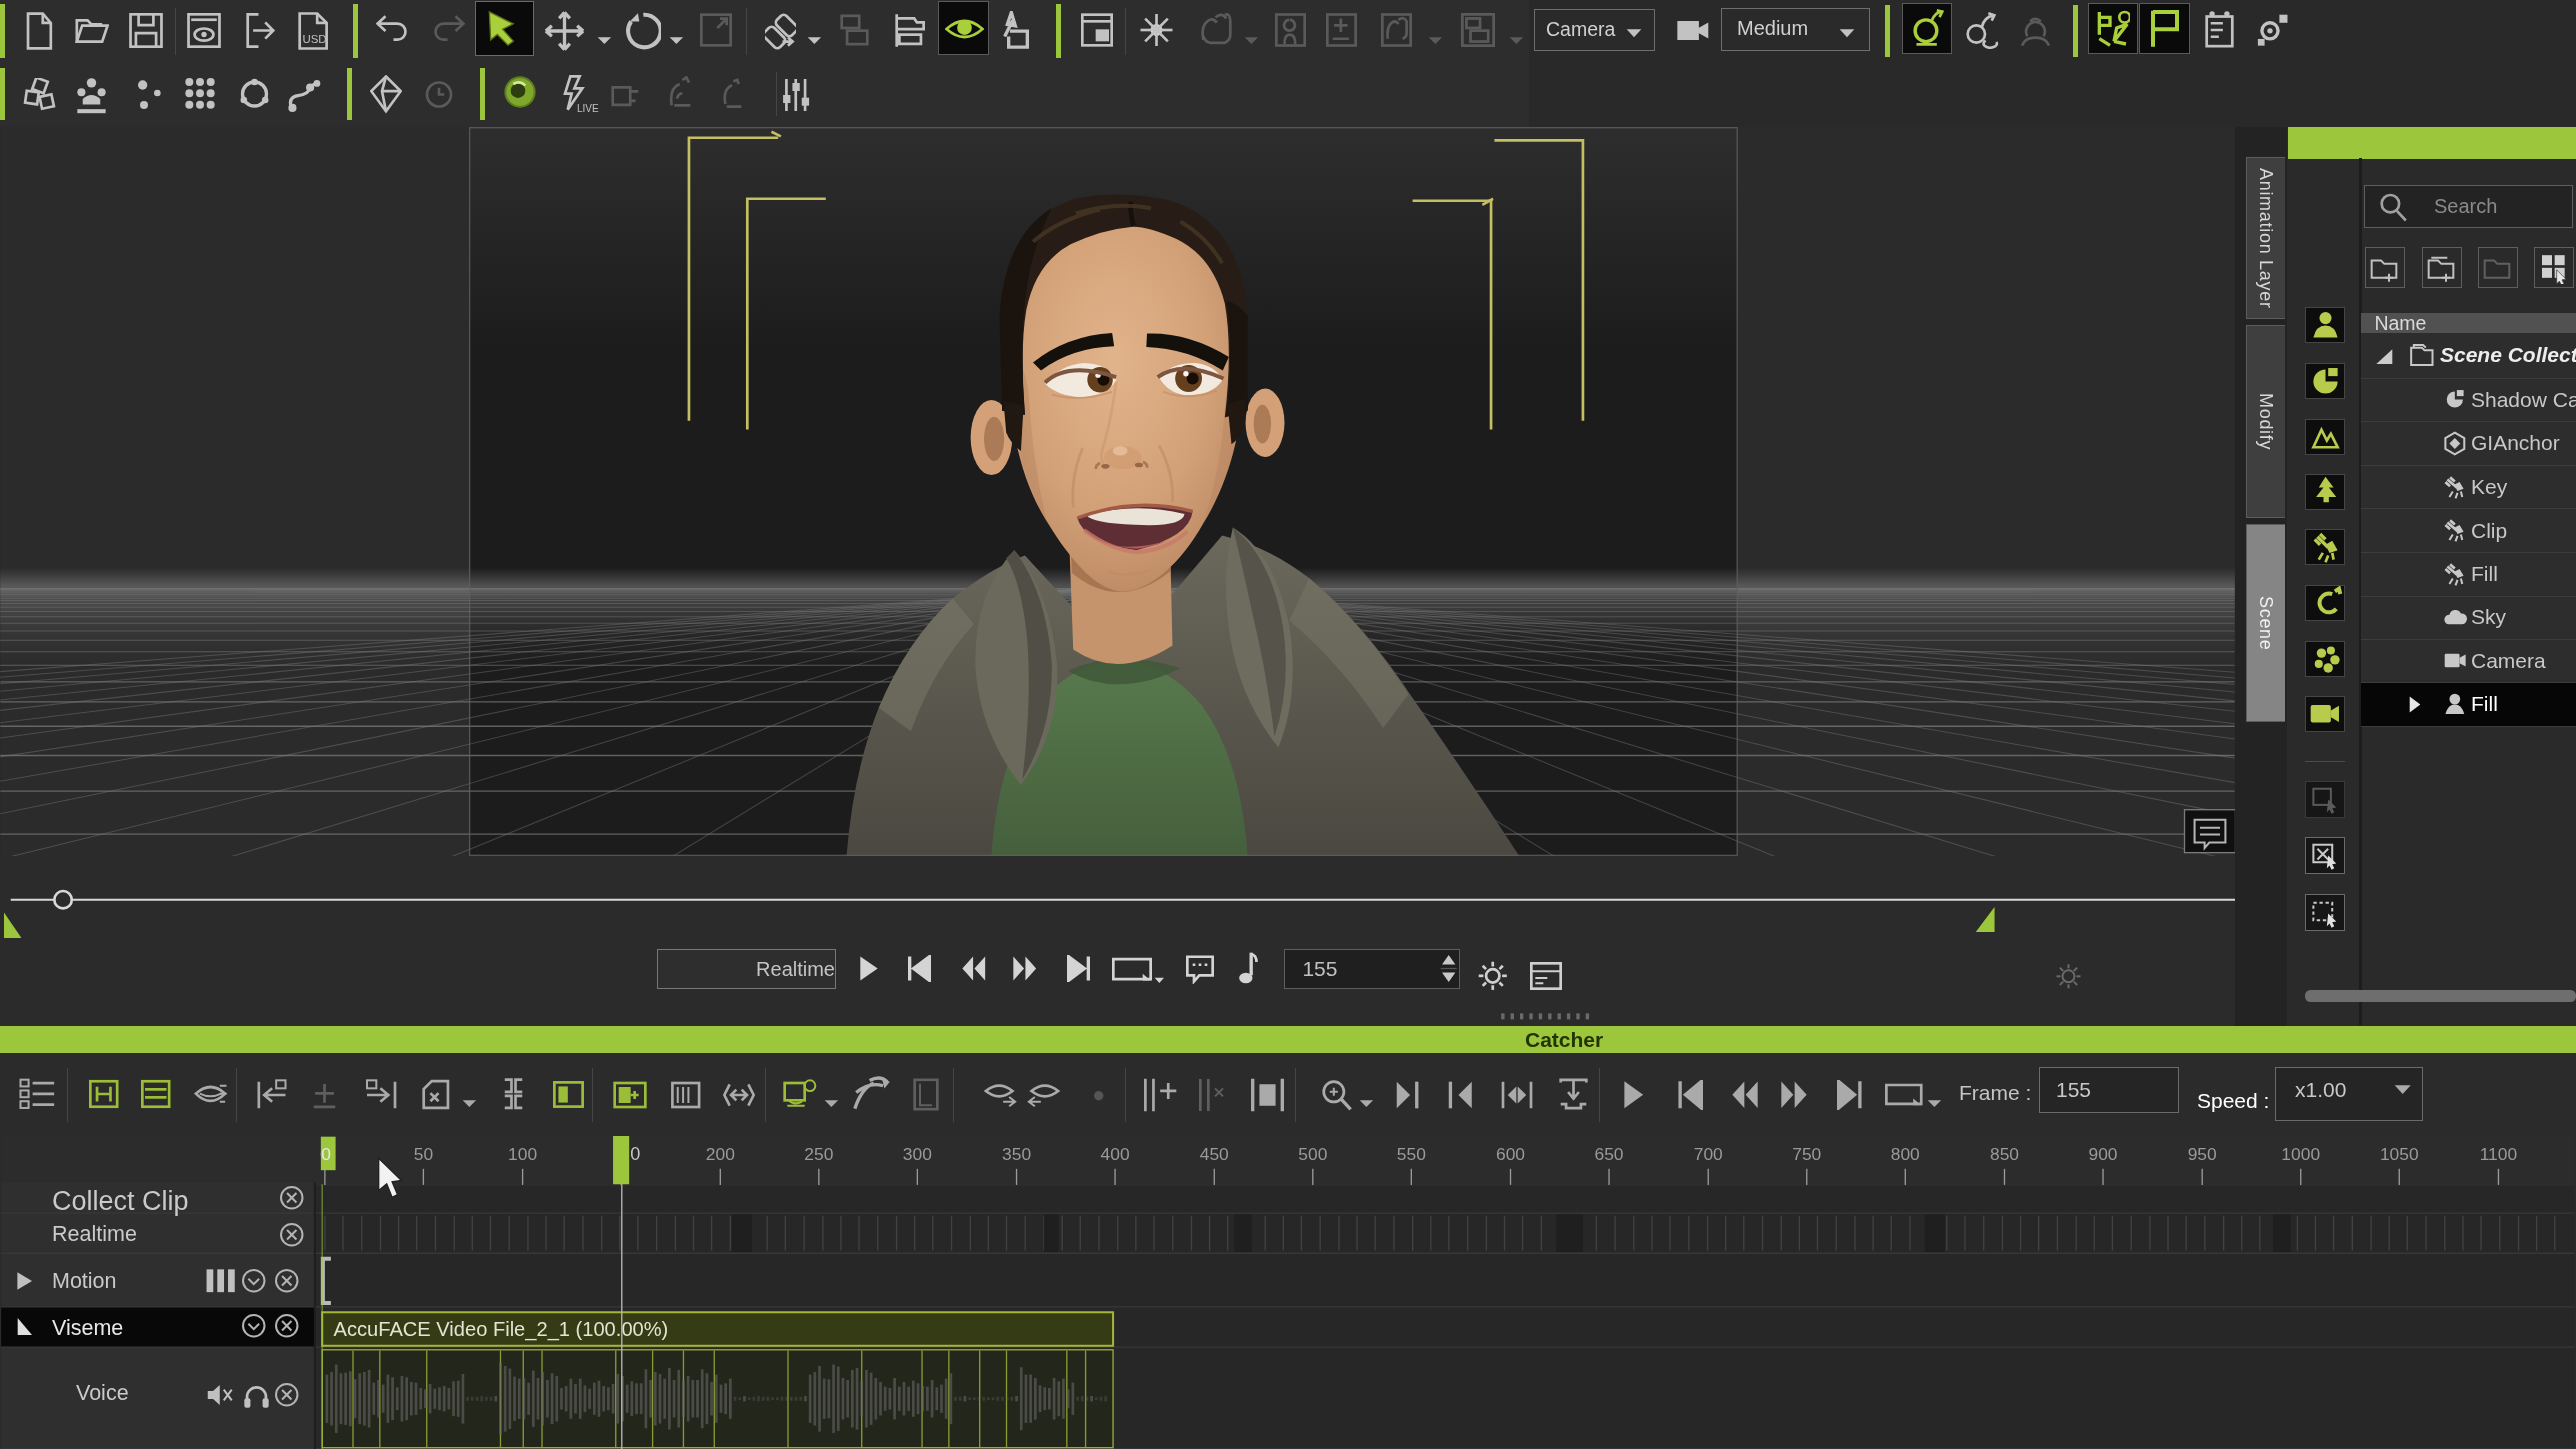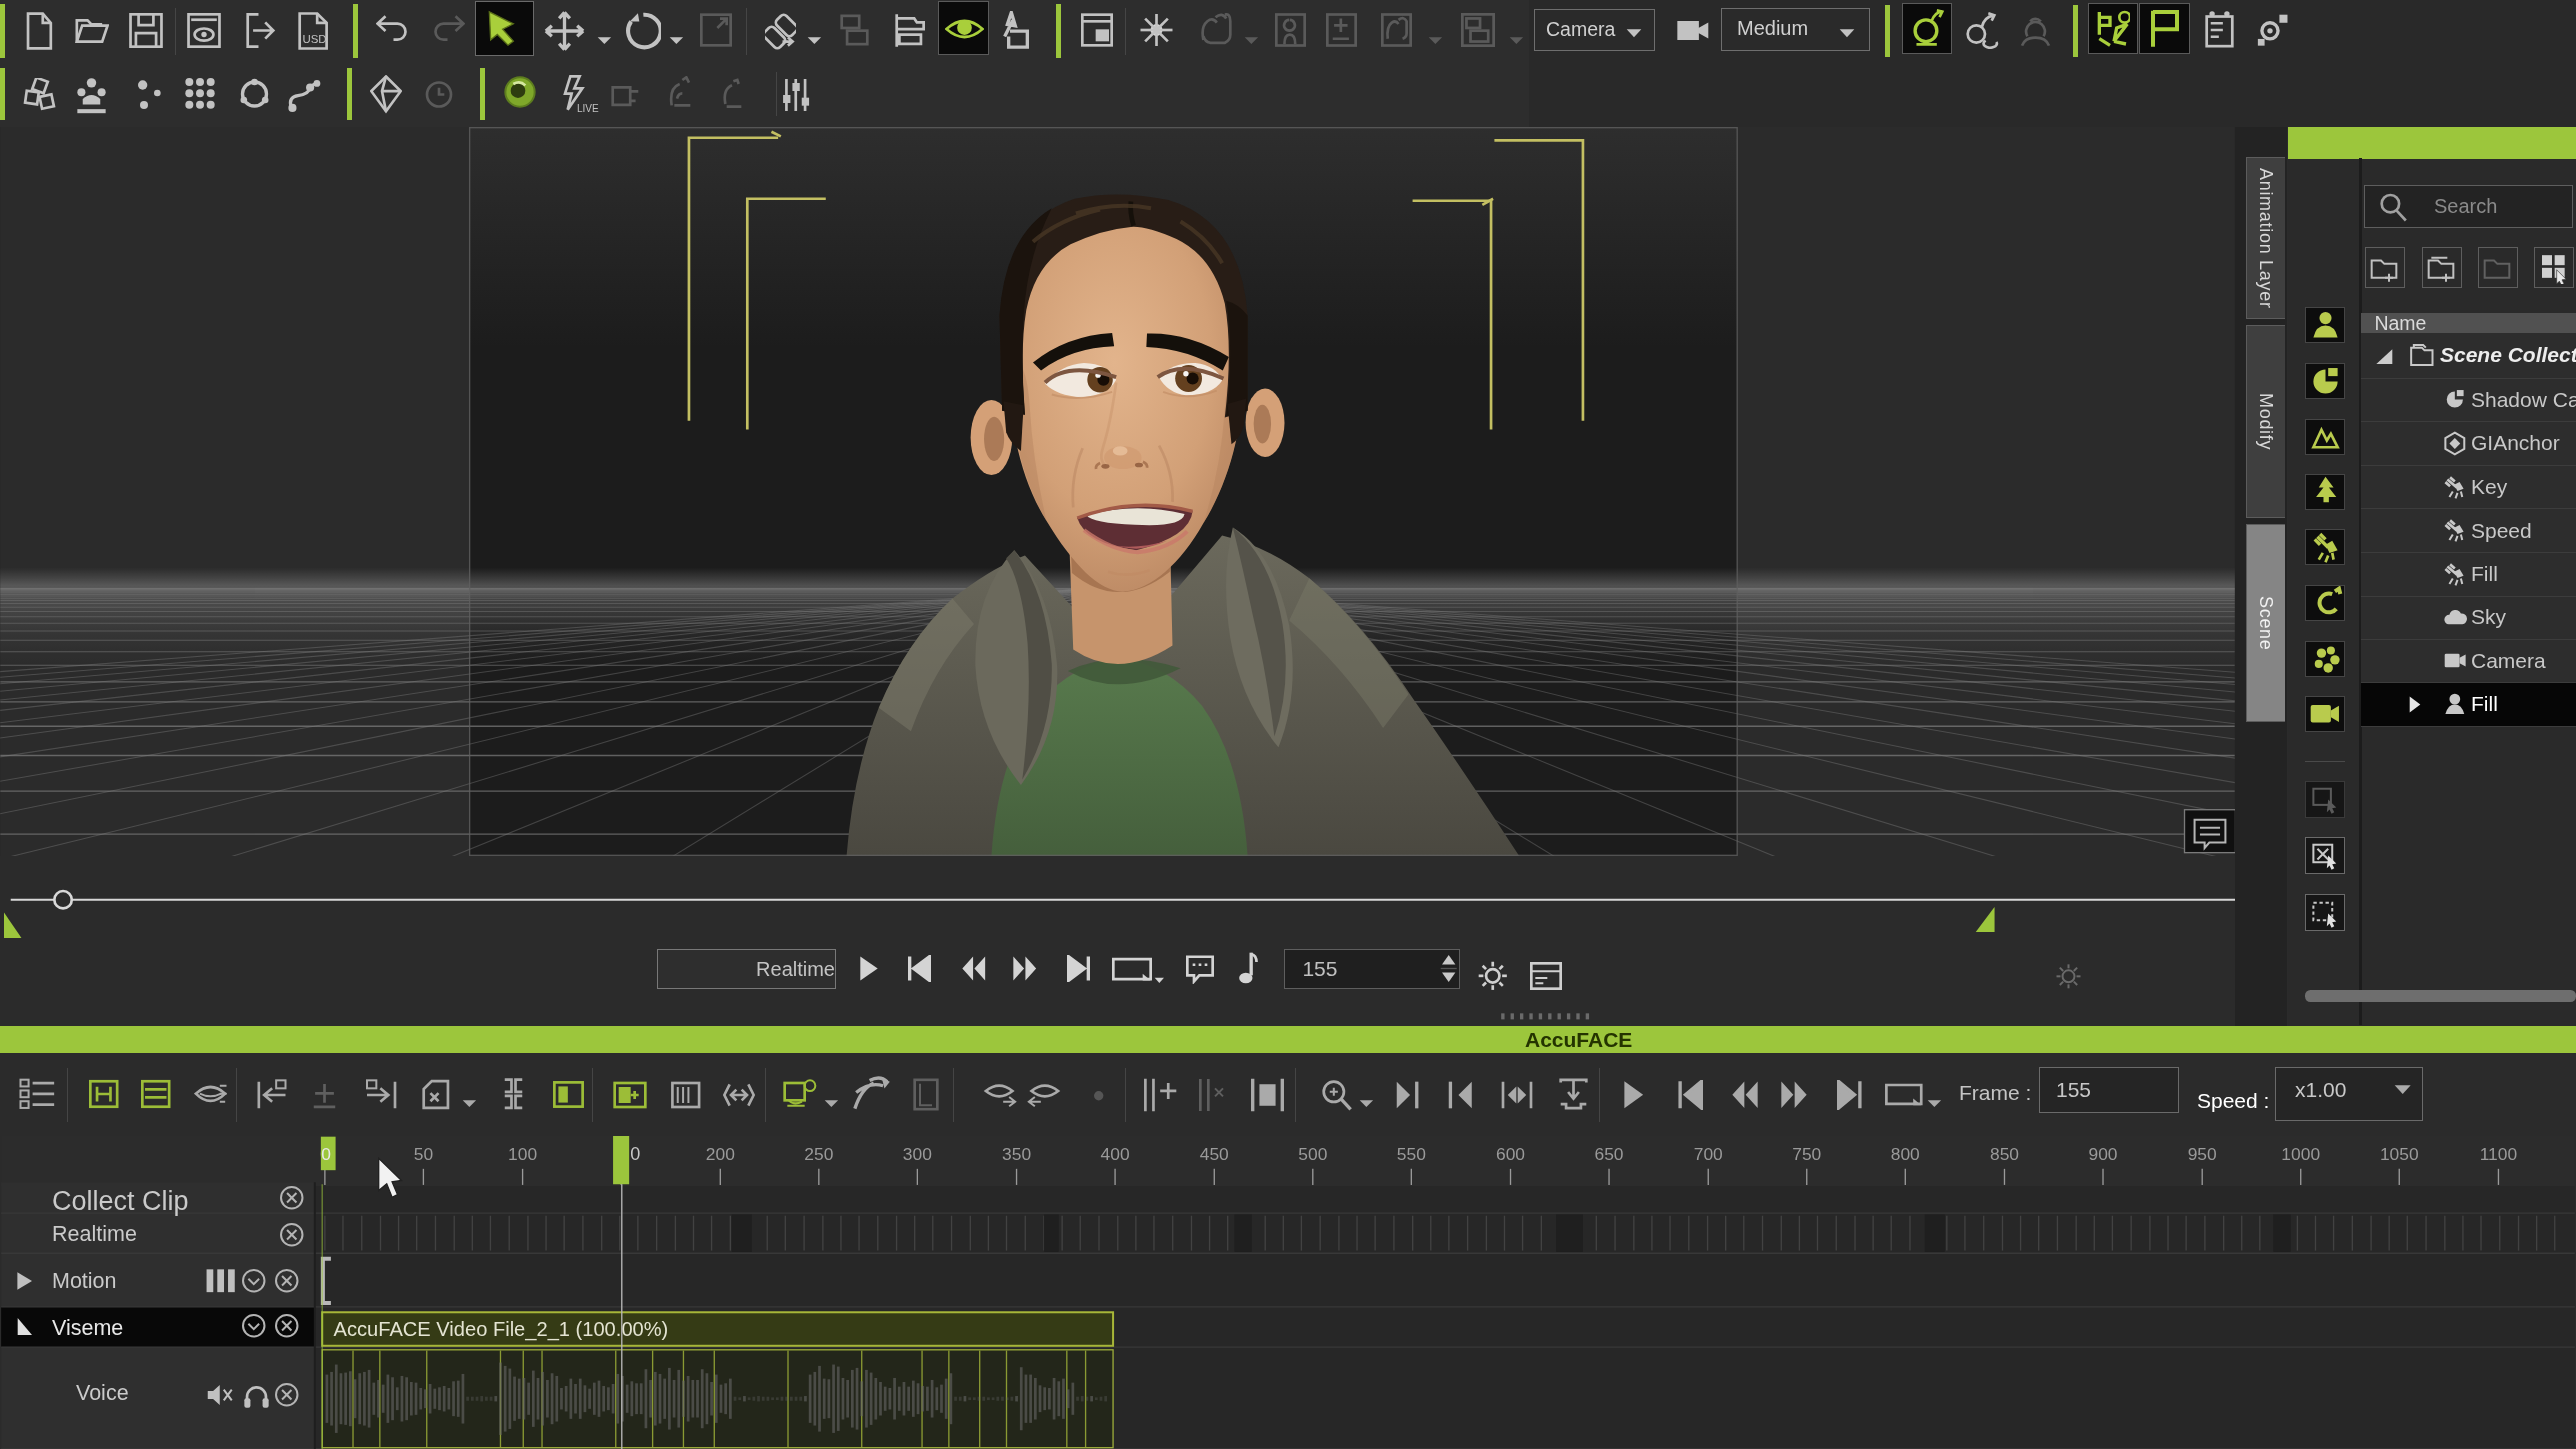--- a/index.html
+++ b/index.html
@@ -636,21 +636,21 @@
       <path d="M18 16 l8 -4 6 10 -9 3 z" fill="#c8c8c8"></path>
       <path d="M16 26 l-5 8 M23 28 l-3 8 M28 26 l2 8" stroke="#c8c8c8" stroke-width="3"></path>
     </svg>
     <div class="abs" style="left:2471px;top:475px;font-size:21px;color:#c8c8c8;white-space:nowrap">Key</div>
     <div class="abs" style="left:2361px;top:552px;width:215px;height:0.7px;background:#3c3c3c"></div>
     <svg class="abs" style="left:2442px;top:517px" width="27" height="27" viewBox="0 0 40 40">
       <path d="M8 8 L22 20 M12 5 l7 6 M5 12 l7 6" stroke="#c8c8c8" stroke-width="4"></path>
       <path d="M18 16 l8 -4 6 10 -9 3 z" fill="#c8c8c8"></path>
       <path d="M16 26 l-5 8 M23 28 l-3 8 M28 26 l2 8" stroke="#c8c8c8" stroke-width="3"></path>
     </svg>
-    <div class="abs" style="left:2471px;top:519px;font-size:21px;color:#c8c8c8;white-space:nowrap">Speed</div>
+    <div class="abs" style="left:2471px;top:519px;font-size:21px;color:#c8c8c8;white-space:nowrap">Clip</div>
     <div class="abs" style="left:2361px;top:596px;width:215px;height:0.7px;background:#3c3c3c"></div>
     <svg class="abs" style="left:2442px;top:561px" width="27" height="27" viewBox="0 0 40 40">
       <path d="M8 8 L22 20 M12 5 l7 6 M5 12 l7 6" stroke="#c8c8c8" stroke-width="4"></path>
       <path d="M18 16 l8 -4 6 10 -9 3 z" fill="#c8c8c8"></path>
       <path d="M16 26 l-5 8 M23 28 l-3 8 M28 26 l2 8" stroke="#c8c8c8" stroke-width="3"></path>
     </svg>
     <div class="abs" style="left:2471px;top:562px;font-size:21px;color:#c8c8c8;white-space:nowrap">Fill</div>
     <div class="abs" style="left:2361px;top:639px;width:215px;height:0.7px;background:#3c3c3c"></div>
     <svg class="abs" style="left:2442px;top:604px" width="27" height="27" viewBox="0 0 40 40">
       <path d="M10 30 a7 7 0 0 1 1 -14 a9 9 0 0 1 17 -2 a8 8 0 0 1 2 16 z" fill="#c8c8c8"></path>
@@ -667,21 +667,21 @@
       <path d="M4 2 L20 14 L4 26 Z" fill="#e6e6e6"></path>
     </svg>
     <div class="abs" style="left:2361px;top:726px;width:215px;height:0.7px;background:#3c3c3c"></div>
     <svg class="abs" style="left:2442px;top:691px" width="27" height="27" viewBox="0 0 40 40">
       <circle cx="19" cy="12" r="8" fill="#c8c8c8"></circle>
       <path d="M5 34 q4 -14 14 -14 q10 0 14 14 z" fill="#c8c8c8"></path>
     </svg>
     <div class="abs" style="left:2471px;top:692px;font-size:21px;color:#ffffff;white-space:nowrap">Fill</div>
     <div class="abs" style="left:2305px;top:990px;width:271px;height:12px;background:#6e6e6e;border-radius:5.4px"></div>
     <div class="abs" style="left:0;top:1026px;width:2576px;height:27px;background:#9cc63c"></div>
-    <div class="abs" style="left:1525px;top:1028px;font-size:21px;font-weight:bold;color:#243400">AccuFACE</div>
+    <div class="abs" style="left:1525px;top:1028px;font-size:21px;font-weight:bold;color:#243400">Catcher</div>
     <div class="abs" style="left:0;top:1053px;width:2576px;height:396px;background:#2b2b2b"></div>
     <div class="tsep" style="left:67px;top:1068px;height:54px"></div>
     <div class="tsep" style="left:236px;top:1068px;height:54px"></div>
     <div class="tsep" style="left:592px;top:1068px;height:54px"></div>
     <div class="tsep" style="left:765px;top:1068px;height:54px"></div>
     <div class="tsep" style="left:953px;top:1068px;height:54px"></div>
     <div class="tsep" style="left:1125px;top:1068px;height:54px"></div>
     <div class="tsep" style="left:1295px;top:1068px;height:54px"></div>
     <div class="tsep" style="left:1599px;top:1068px;height:54px"></div>
     <svg class="abs" style="left:19px;top:1077px" width="38" height="35" viewBox="0 0 56 52">

